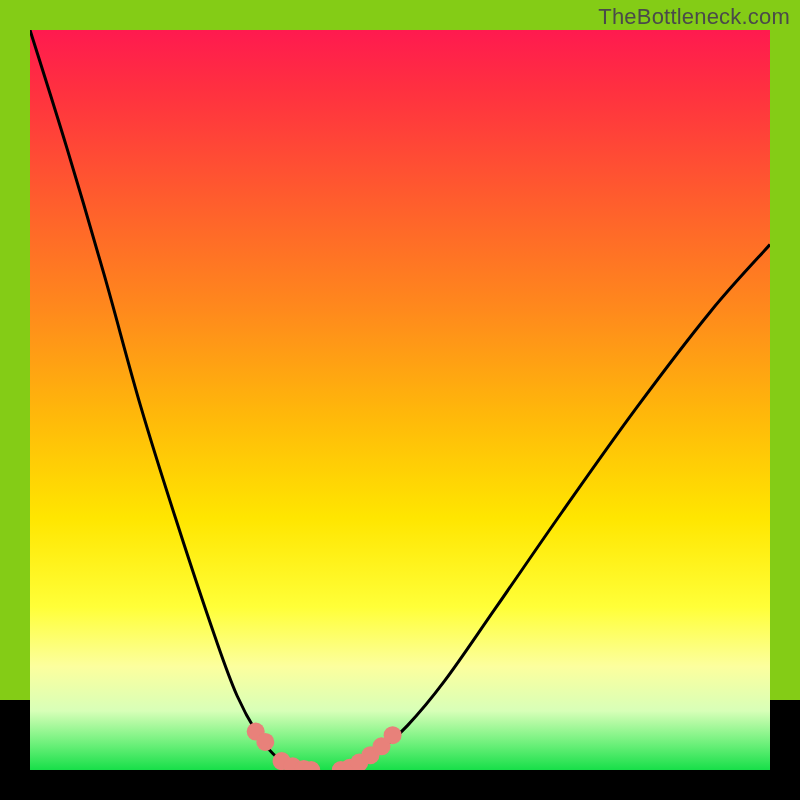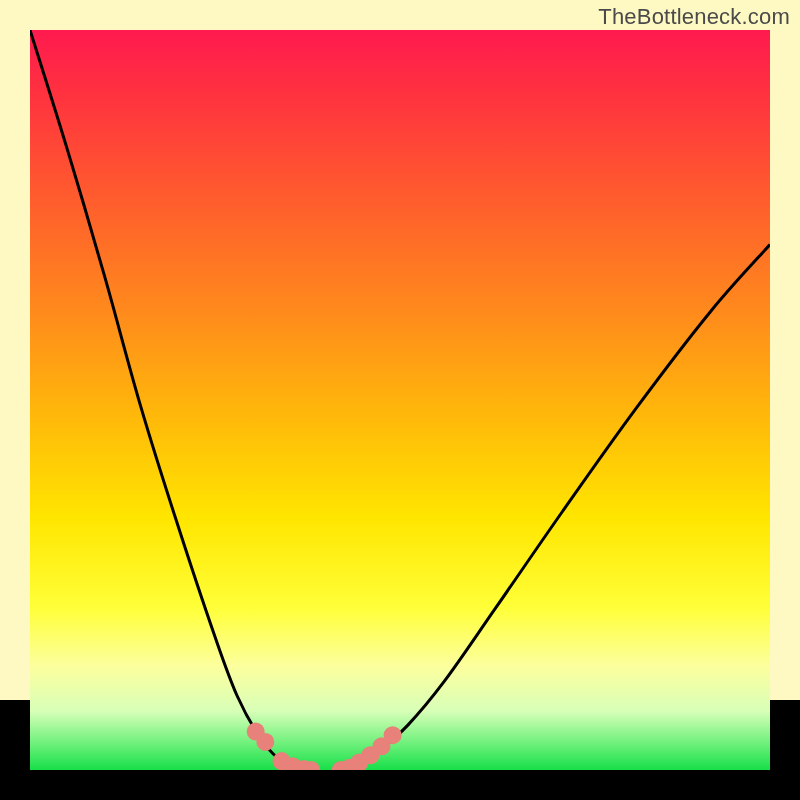--- a/index.html
+++ b/index.html
@@ -9,21 +9,21 @@
     height: 800px;
     background: #000;
     overflow: hidden;
   }
   .frame {
     position: absolute;
     left: 0;
     top: 0;
     width: 800px;
     height: 700px;
-    background: #fef9c3;
+    background: #84cc16;
   }
   .plot-area {
     position: absolute;
     left: 30px;
     top: 30px;
     width: 740px;
     height: 740px;
     background: linear-gradient(to bottom,
       #ff1a4f 0%,
       #ff3040 8%,

